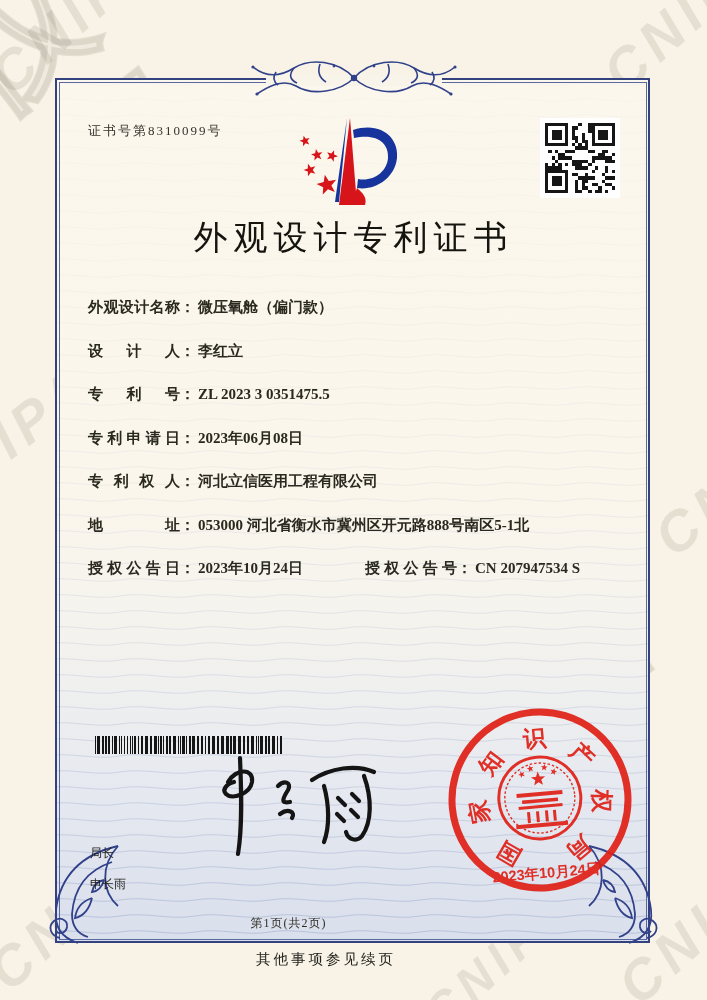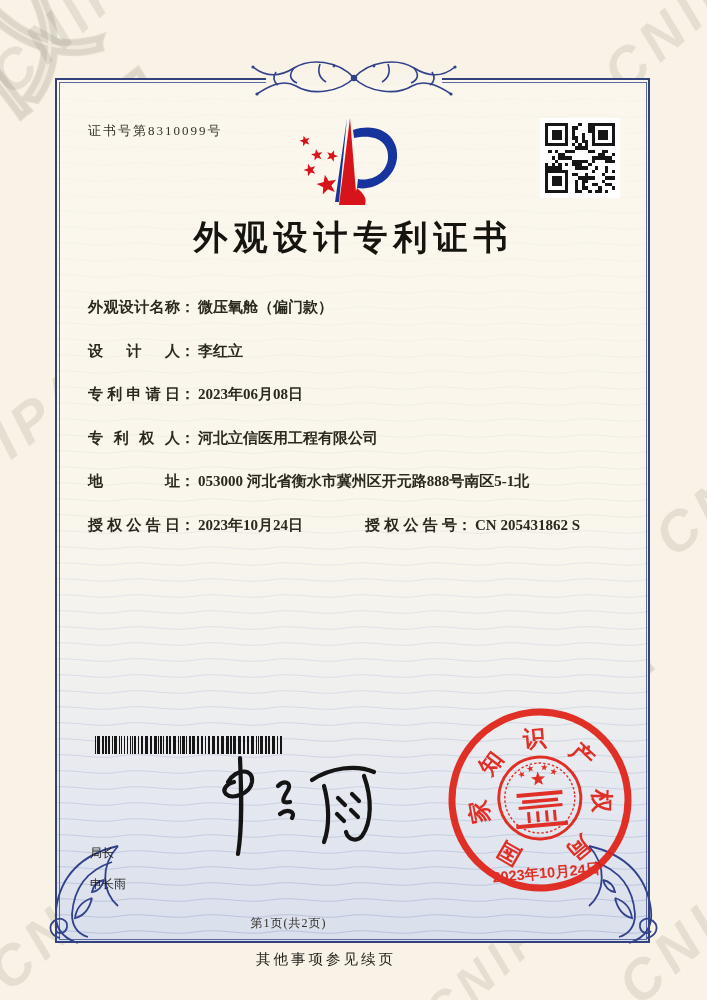--- a/index.html
+++ b/index.html
@@ -23,21 +23,21 @@
     overflow:hidden;
   }
   .cert-border{position:absolute; left:55px; top:78px; width:595px; height:865px; z-index:4;
     border:2.5px solid #33427f; box-sizing:border-box; pointer-events:none;}
   .cert-border-in{position:absolute; inset:1.5px; border:1px solid #5a68a0;}
   .deco{position:absolute; z-index:5; pointer-events:none;}
   .content{position:absolute; inset:0; z-index:6;border-radius:30px;}
   .cert-no{position:absolute; left:88px; top:122px; font-size:13px; letter-spacing:2px; color:#34332c;}
   .qr-wrap{position:absolute; left:540px; top:118px; width:80px; height:80px; background:#fff; padding:0;}
   .title{position:absolute; left:0; top:215px; width:707px; text-align:center;
-    font-size:34px; font-weight:700; letter-spacing:6px; color:#15140f;}
+    font-size:34px; font-weight:400; letter-spacing:6px; color:#15140f;}
   .fields{position:absolute; left:88px; top:296px; width:540px; font-size:15px; color:#2a291f;}
   .frow{position:relative; line-height:22px; margin-bottom:21.5px; white-space:nowrap;font-weight:bold;}
   .flabel{display:inline-block; width:92px; text-align:justify; text-align-last:justify; vertical-align:top;}
   .fcolon{display:inline-block; margin:0 3px 0 0;}
   .fgroup2{position:absolute; left:277px; top:0;}
   .paras{position:absolute; left:88px; top:586px; width:536px; font-size:13.5px; line-height:21.8px;
     text-align:justify; color:#2b2a22;}
   .paras p{margin:0; text-indent:2em;}
   .paras p + p{margin-top:9px;}
   .barcode-wrap{position:absolute; left:95px; top:736px; width:192px; height:18px;}
@@ -412,31 +412,34 @@
     <div class="title">外观设计专利证书</div>
 
     <div class="fields">
       <div class="frow">
         <span class="flabel">外观设计名称</span><span class="fcolon">：</span><span class="fvalue">微压氧舱（偏门款）</span>
       </div>
       <div class="frow">
         <span class="flabel">设计人</span><span class="fcolon">：</span><span class="fvalue">李红立</span>
       </div>
       <div class="frow">
+        <span class="flabel">专利号</span><span class="fcolon">：</span><span class="fvalue">ZL 2023 3 0351475.5</span>
+      </div>
+      <div class="frow">
         <span class="flabel">专利申请日</span><span class="fcolon">：</span><span class="fvalue">2023年06月08日</span>
       </div>
       <div class="frow">
         <span class="flabel">专利权人</span><span class="fcolon">：</span><span class="fvalue">河北立信医用工程有限公司</span>
       </div>
       <div class="frow">
         <span class="flabel">地址</span><span class="fcolon">：</span><span class="fvalue">053000 河北省衡水市冀州区开元路888号南区5-1北</span>
       </div>
       <div class="frow">
         <span class="flabel">授权公告日</span><span class="fcolon">：</span><span class="fvalue">2023年10月24日</span>
-        <span class="fgroup2"><span class="flabel">授权公告号</span><span class="fcolon">：</span><span class="fvalue">CN 205431862 S</span></span>
+        <span class="fgroup2"><span class="flabel">授权公告号</span><span class="fcolon">：</span><span class="fvalue">CN 207947534 S</span></span>
       </div>
     </div>
 
 
     <div class="barcode-wrap">
       <svg id="barcode" width="192" height="18">
           <rect x="0" y="0" width="1" height="18" fill="#151515"></rect>
           <rect x="2" y="0" width="3" height="18" fill="#151515"></rect>
           <rect x="7" y="0" width="2" height="18" fill="#151515"></rect>
           <rect x="10" y="0" width="2" height="18" fill="#151515"></rect>

